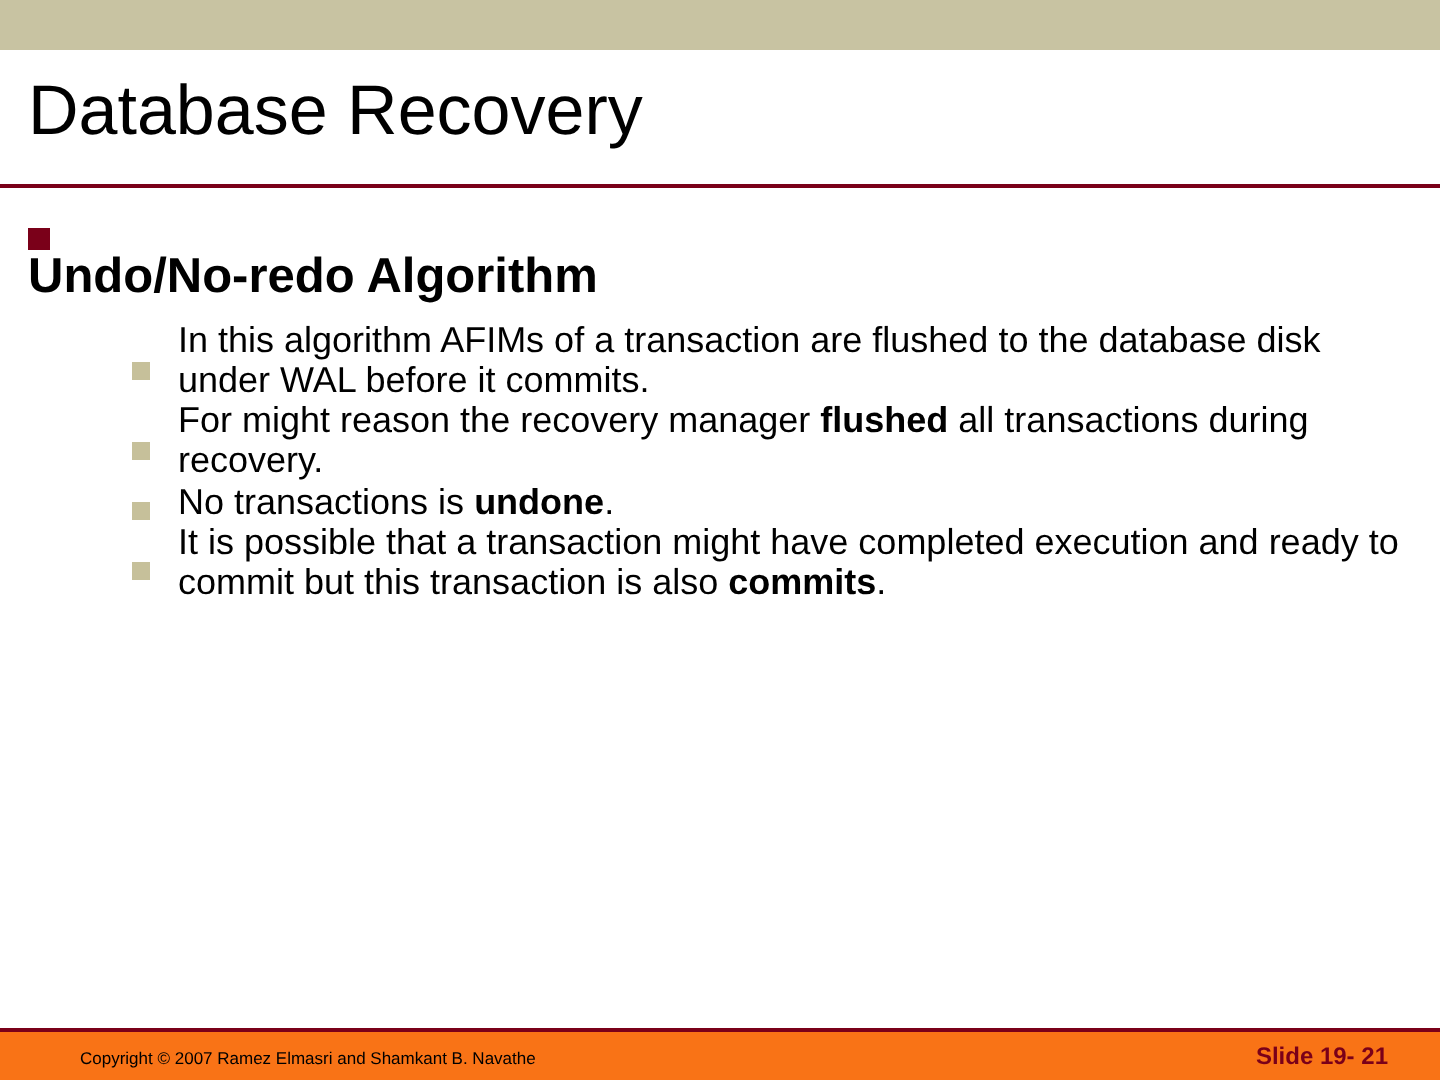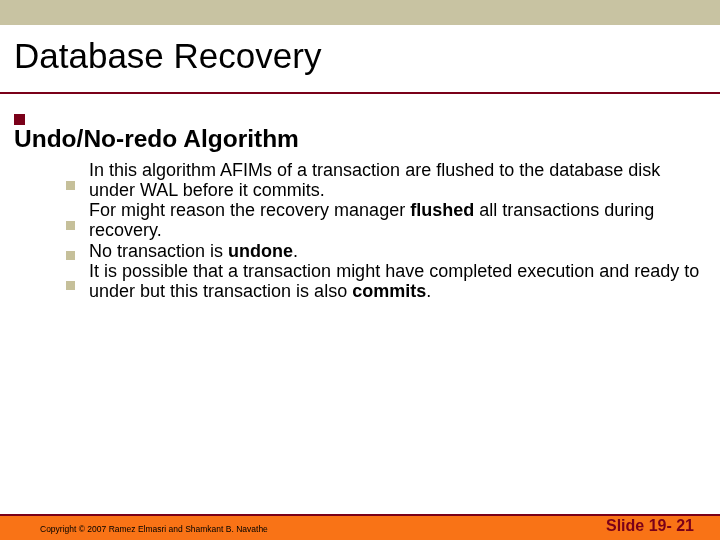--- a/index.html
+++ b/index.html
@@ -102,21 +102,21 @@
     left: 40px;
     bottom: 6px;
     font-size: 8.5px;
     color: #000;
     white-space: nowrap;
   }
   .bb-slide {
     position: absolute;
     right: 26px;
     bottom: 5px;
-    font-size: 16px;
+    font-size: 12px;
     font-weight: bold;
     color: #7a0019;
   }
 </style>
 </head>
 <body>
 
 <div class="slide">
 
   <div class="top-band"></div>
@@ -139,26 +139,26 @@
         <div class="txt"><span>In this algorithm AFIMs of a transaction are flushed to the database disk under WAL before it commits.</span></div>
       </div>
 
       <div class="lvl2">
         <div class="bullet"></div>
         <div class="txt"><span>For might reason the recovery manager </span><b>flushed</b><span> all transactions during recovery.</span></div>
       </div>
 
       <div class="lvl2">
         <div class="bullet"></div>
-        <div class="txt"><span>No transaction is </span><b>undone</b><span>.</span></div>
+        <div class="txt"><span>No transactions is </span><b>undone</b><span>.</span></div>
       </div>
 
       <div class="lvl2">
         <div class="bullet"></div>
-        <div class="txt"><span>It is possible that a transaction might have completed execution and ready to under but this transaction is also </span><b>commits</b><span>.</span></div>
+        <div class="txt"><span>It is possible that a transaction might have completed execution and ready to commit but this transaction is also </span><b>commits</b><span>.</span></div>
       </div>
 
     </div>
   </div>
 
   <div class="bottom-bar">
     <div class="bb-copyright">Copyright © 2007 Ramez Elmasri and Shamkant B. Navathe</div>
     <div class="bb-slide"><span>Slide 19- </span><span>21</span></div>
   </div>
 

